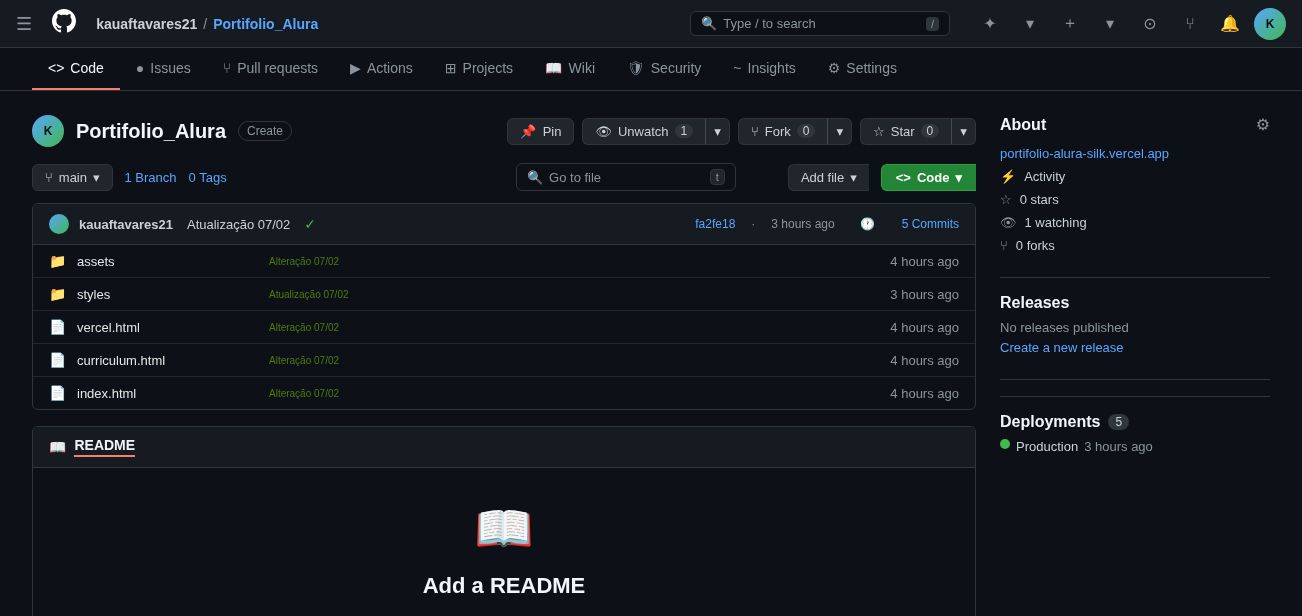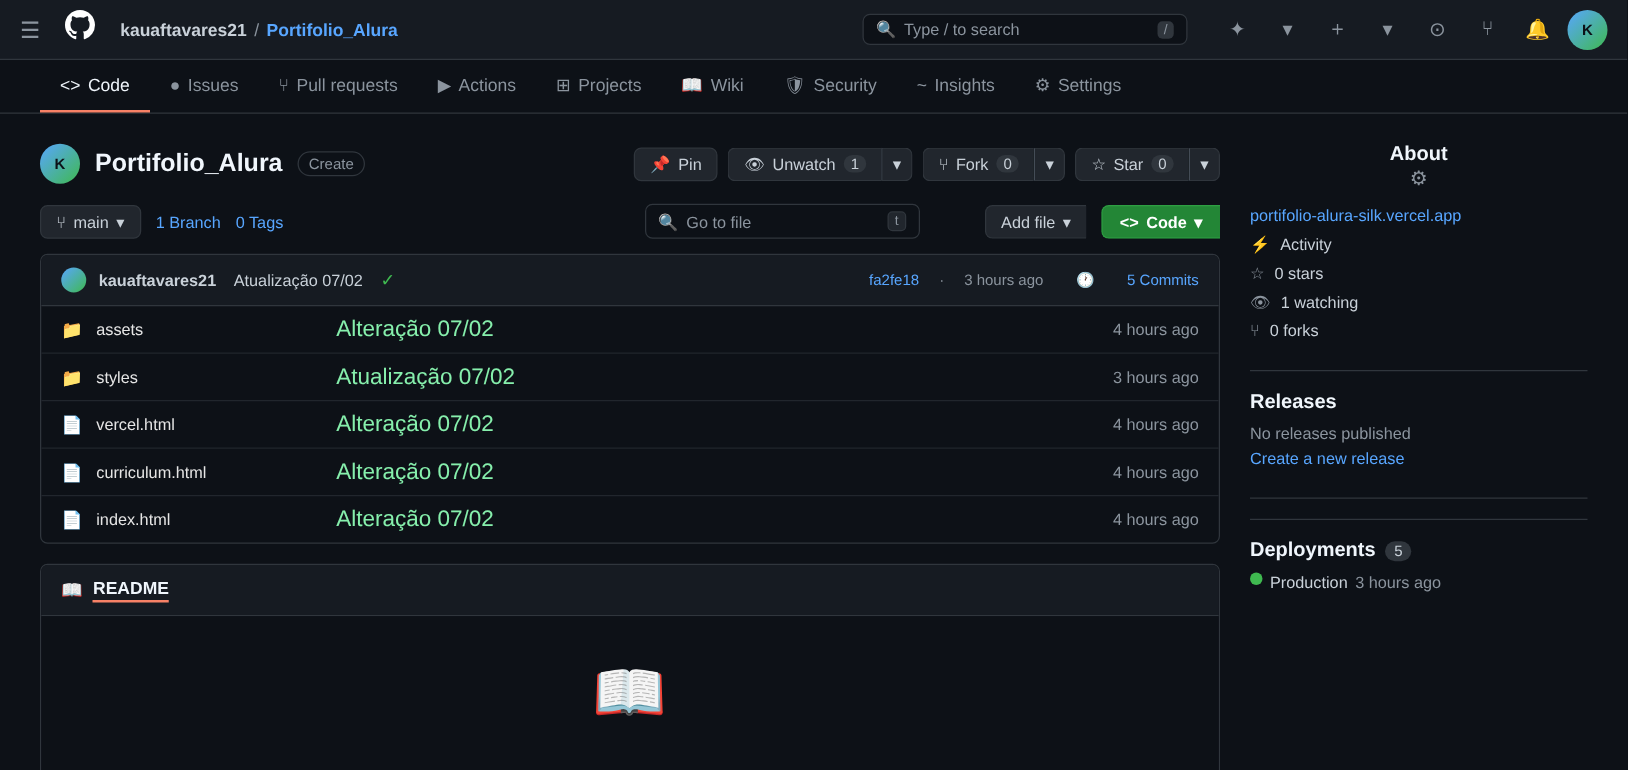--- a/index.html
+++ b/index.html
@@ -283,21 +283,21 @@
     .file-row {
       display: flex;
       align-items: center;
       padding: 8px 16px;
       border-bottom: 1px solid #21262d;
       gap: 12px;
     }
     .file-row:last-child { border-bottom: none; }
     .file-icon { color: #8b949e; font-size: 14px; width: 16px; }
     .file-name { color: #e5e5e5; font-size: 13px; width: 180px; flex-shrink: 0; }
-    .file-commit-msg { color: #86efac; font-size: 18px; flex: 1; }
+    .file-commit-msg { color: #4d7c0f; font-size: 10px; flex: 1; }
     .file-time { color: #8b949e; font-size: 13px; margin-left: auto; white-space: nowrap; }
 
     
     .readme-box {
       border: 1px solid #30363d;
       border-radius: 6px;
       overflow: hidden;
     }
     .readme-header {
       background: #161b22;
@@ -331,21 +331,20 @@
     .repo-sidebar { width: 270px; flex-shrink: 0; }
     .sidebar-section { margin-bottom: 24px; }
     .sidebar-title {
       font-size: 16px;
       font-weight: 600;
       color: #f0f6fc;
       margin-bottom: 12px;
       display: flex;
       align-items: center;
       justify-content: space-between;
-      flex-direction: column;
     }
     .sidebar-link { color: #58a6ff; text-decoration: none; font-size: 13px; display: flex; align-items: center; gap: 6px; margin-bottom: 8px; }
     .sidebar-stat {
       display: flex;
       align-items: center;
       gap: 8px;
       color: #c9d1d9;
       font-size: 13px;
       margin-bottom: 8px;
     }
@@ -563,20 +562,21 @@
       </div>
     </div>
 
     <div class="readme-box">
       <div class="readme-header">
         <span>📖</span>
         <span class="readme-title readme-underline">README</span>
       </div>
       <div class="readme-body">
         <div class="book-icon">📖</div>
+        <span class="readme-cta">Add a README</span>
       </div>
     </div>
 
   </div>
 
   <div class="repo-sidebar">
 
     <div class="sidebar-section">
       <div class="sidebar-title">
         <span>About</span>

